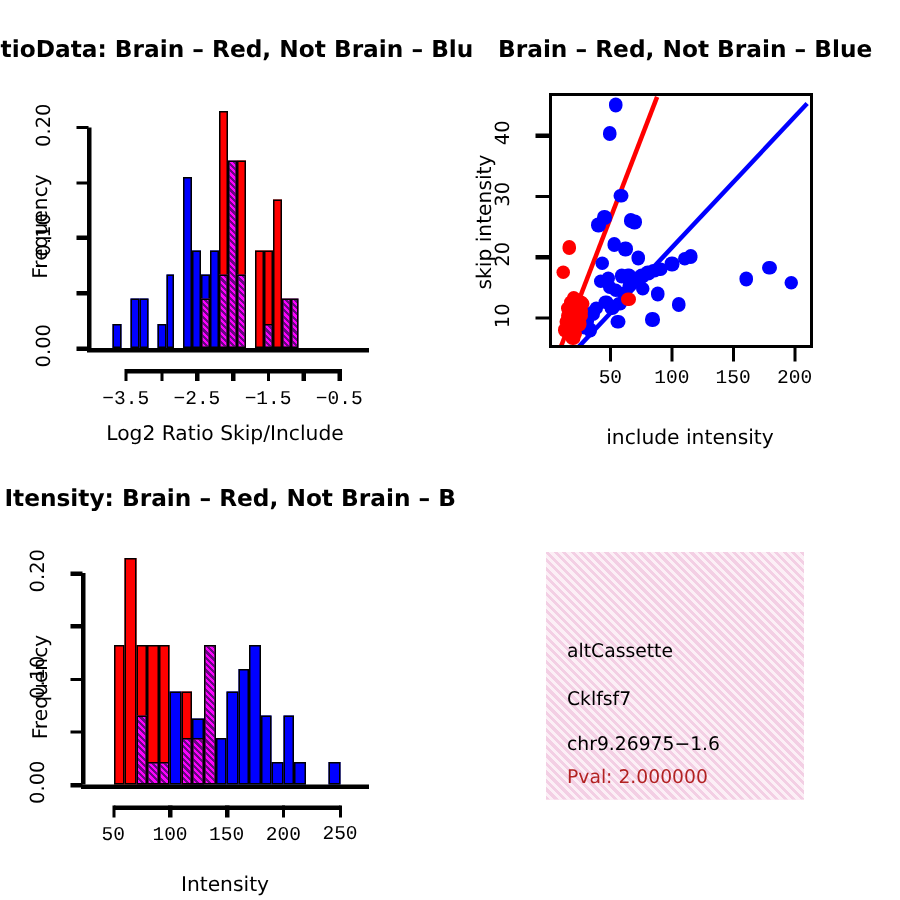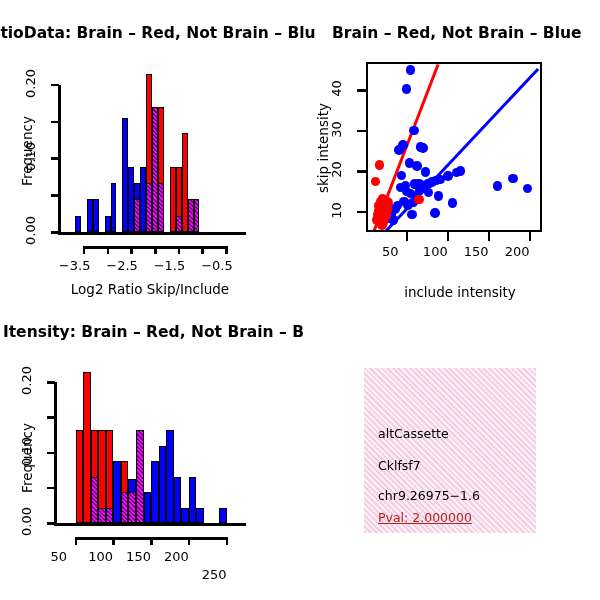--- a/index.html
+++ b/index.html
@@ -19,20 +19,22 @@
     font-size:15.5px;
     color:#000;
     white-space:nowrap;
     letter-spacing:0px;
   }
   .axis-line{position:absolute;background:#000;}
   .tick{position:absolute;background:#000;width:2px;}
   .tickh{position:absolute;background:#000;height:2px;}
   .ticklab{
     position:absolute;font-size:13px;color:#000;white-space:nowrap;
+    text-align:center;
+    font-family:Liberation Mono, monospace;
   }
   .ticklab-v{
     position:absolute;font-size:13px;color:#000;white-space:nowrap;
     transform:rotate(-90deg);transform-origin:center center;
   }
   .axlab{
     position:absolute;font-size:13.5px;color:#000;white-space:nowrap;text-align:center;
   }
   .axlab-v{
     position:absolute;font-size:13.5px;color:#000;white-space:nowrap;
@@ -239,20 +241,21 @@
       <div class="ticklab" style="left: 204.721px; top: 244px; width: 50px; z-index: 9;">200</div>
     </div>
 </div>
 
 <div class="panel" style="left:0;top:310px;width:300px;height:290px;">
 
   <div class="ptitle" style="left:-24px;top:13px;">ne Itensity: Brain – Red, Not Brain – B</div>
 
   <div class="axlab-v" style="left:-13px;top:140px;width:80px;text-align:center;">Frequency</div>
 
+  <div class="axlab" style="left:75px;top:272px;width:150px;">Intensity</div>
 
   <div class="plotarea" id="intensity-plot" style="left:0;top:0;width:300px;height:270px;">
       <div class="bar red" style="left: 75.5556px; top: 120px; width: 7.55556px; height: 93px; z-index: 3;"></div>
       <div class="bar red" style="left: 83.1111px; top: 61.5227px; width: 7.55556px; height: 151.477px; z-index: 3;"></div>
       <div class="bar red" style="left: 90.6667px; top: 120px; width: 7.55556px; height: 93px; z-index: 3;"></div>
       <div class="bar purple" style="left: 90.6667px; top: 166.5px; width: 7.55556px; height: 46.5px; z-index: 5;"></div>
       <div class="bar red" style="left: 98.2222px; top: 120px; width: 7.55556px; height: 93px; z-index: 3;"></div>
       <div class="bar purple" style="left: 98.2222px; top: 197.5px; width: 7.55556px; height: 15.5px; z-index: 5;"></div>
       <div class="bar red" style="left: 105.778px; top: 120px; width: 7.55556px; height: 93px; z-index: 3;"></div>
       <div class="bar purple" style="left: 105.778px; top: 197.5px; width: 7.55556px; height: 15.5px; z-index: 5;"></div>
@@ -283,25 +286,25 @@
       <div class="axis-line" style="left: 75.5556px; top: 227px; width: 151.111px; height: 2.5px; z-index: 9;"></div>
       <div class="tick" style="left: 74.5556px; top: 227px; width: 2.5px; height: 8px; z-index: 9;"></div>
       <div class="ticklab" style="left: 50.5556px; top: 239px; width: 50px; z-index: 9;">50</div>
       <div class="tick" style="left: 112.333px; top: 227px; width: 2.5px; height: 8px; z-index: 9;"></div>
       <div class="ticklab" style="left: 88.3333px; top: 239px; width: 50px; z-index: 9;">100</div>
       <div class="tick" style="left: 150.111px; top: 227px; width: 2.5px; height: 8px; z-index: 9;"></div>
       <div class="ticklab" style="left: 126.111px; top: 239px; width: 50px; z-index: 9;">150</div>
       <div class="tick" style="left: 187.889px; top: 227px; width: 2.5px; height: 8px; z-index: 9;"></div>
       <div class="ticklab" style="left: 163.889px; top: 239px; width: 50px; z-index: 9;">200</div>
       <div class="tick" style="left: 225.667px; top: 227px; width: 2.5px; height: 8px; z-index: 9;"></div>
-      <div class="ticklab" style="left: 201.667px; top: 257px; width: 50px; z-index: 9;">250</div>
+      <div class="ticklab" style="left: 201.667px; top: 238px; width: 50px; z-index: 9;">250</div>
       <div class="axis-line" style="left: 54px; top: 213px; width: 192px; height: 2.5px; z-index: 8;"></div>
     </div>
 </div>
 
 <div class="panel" style="left:300px;top:310px;width:300px;height:290px;">
   <div class="infopanel" id="info-panel" style="left:64px;top:58px;width:172px;height:165px;">
     <div class="infoline" style="left:14px;top:58px;">altCassette</div>
     <div class="infoline" style="left:14px;top:90px;">Cklfsf7</div>
     <div class="infoline" style="left:14px;top:120px;text-align:center;">chr9.26975−1.6</div>
-    <div class="infoline pval" style="left:14px;top:142px;text-decoration:underline;">Pval: 2.000000</div>
+    <div class="infoline pval" style="left:14px;top:142px;">Pval: 2.000000</div>
   </div>
 </div>
 
 </body></html>

